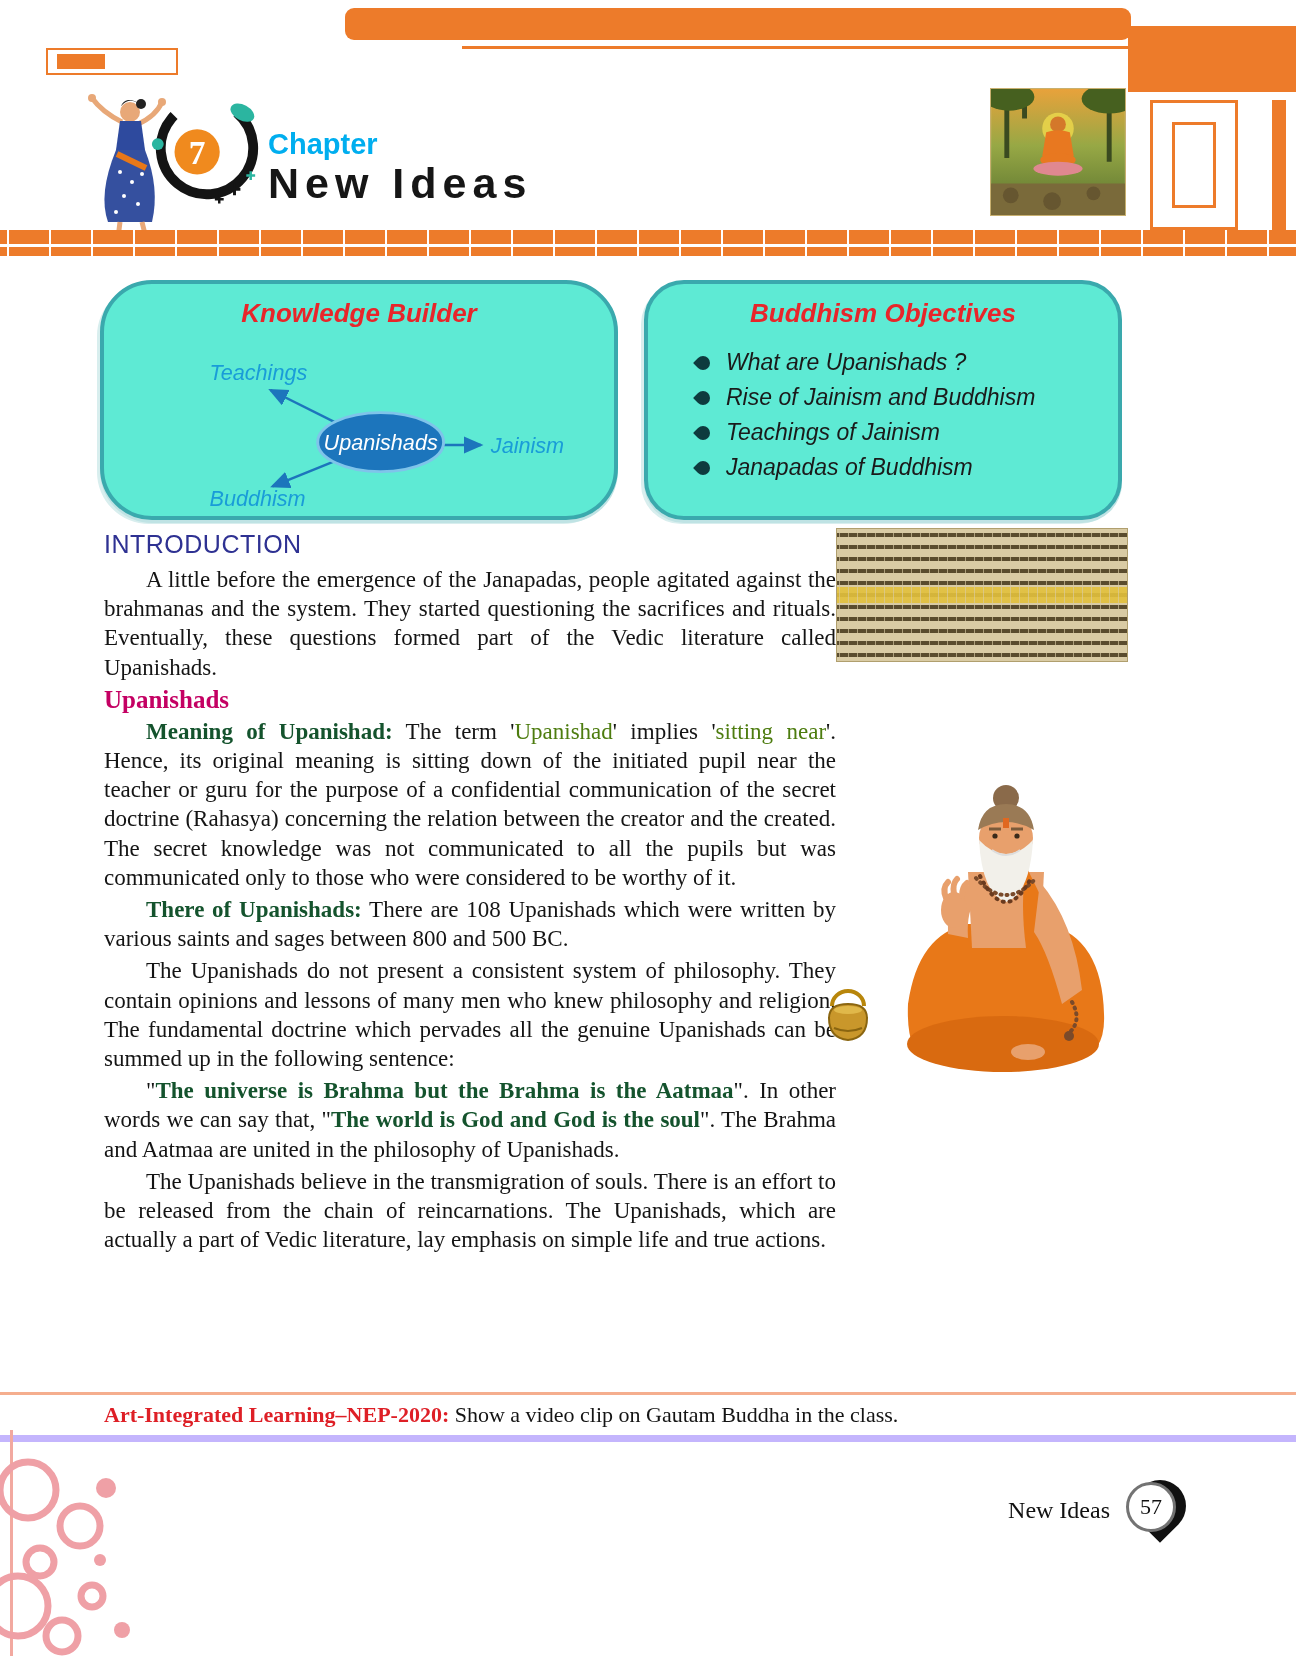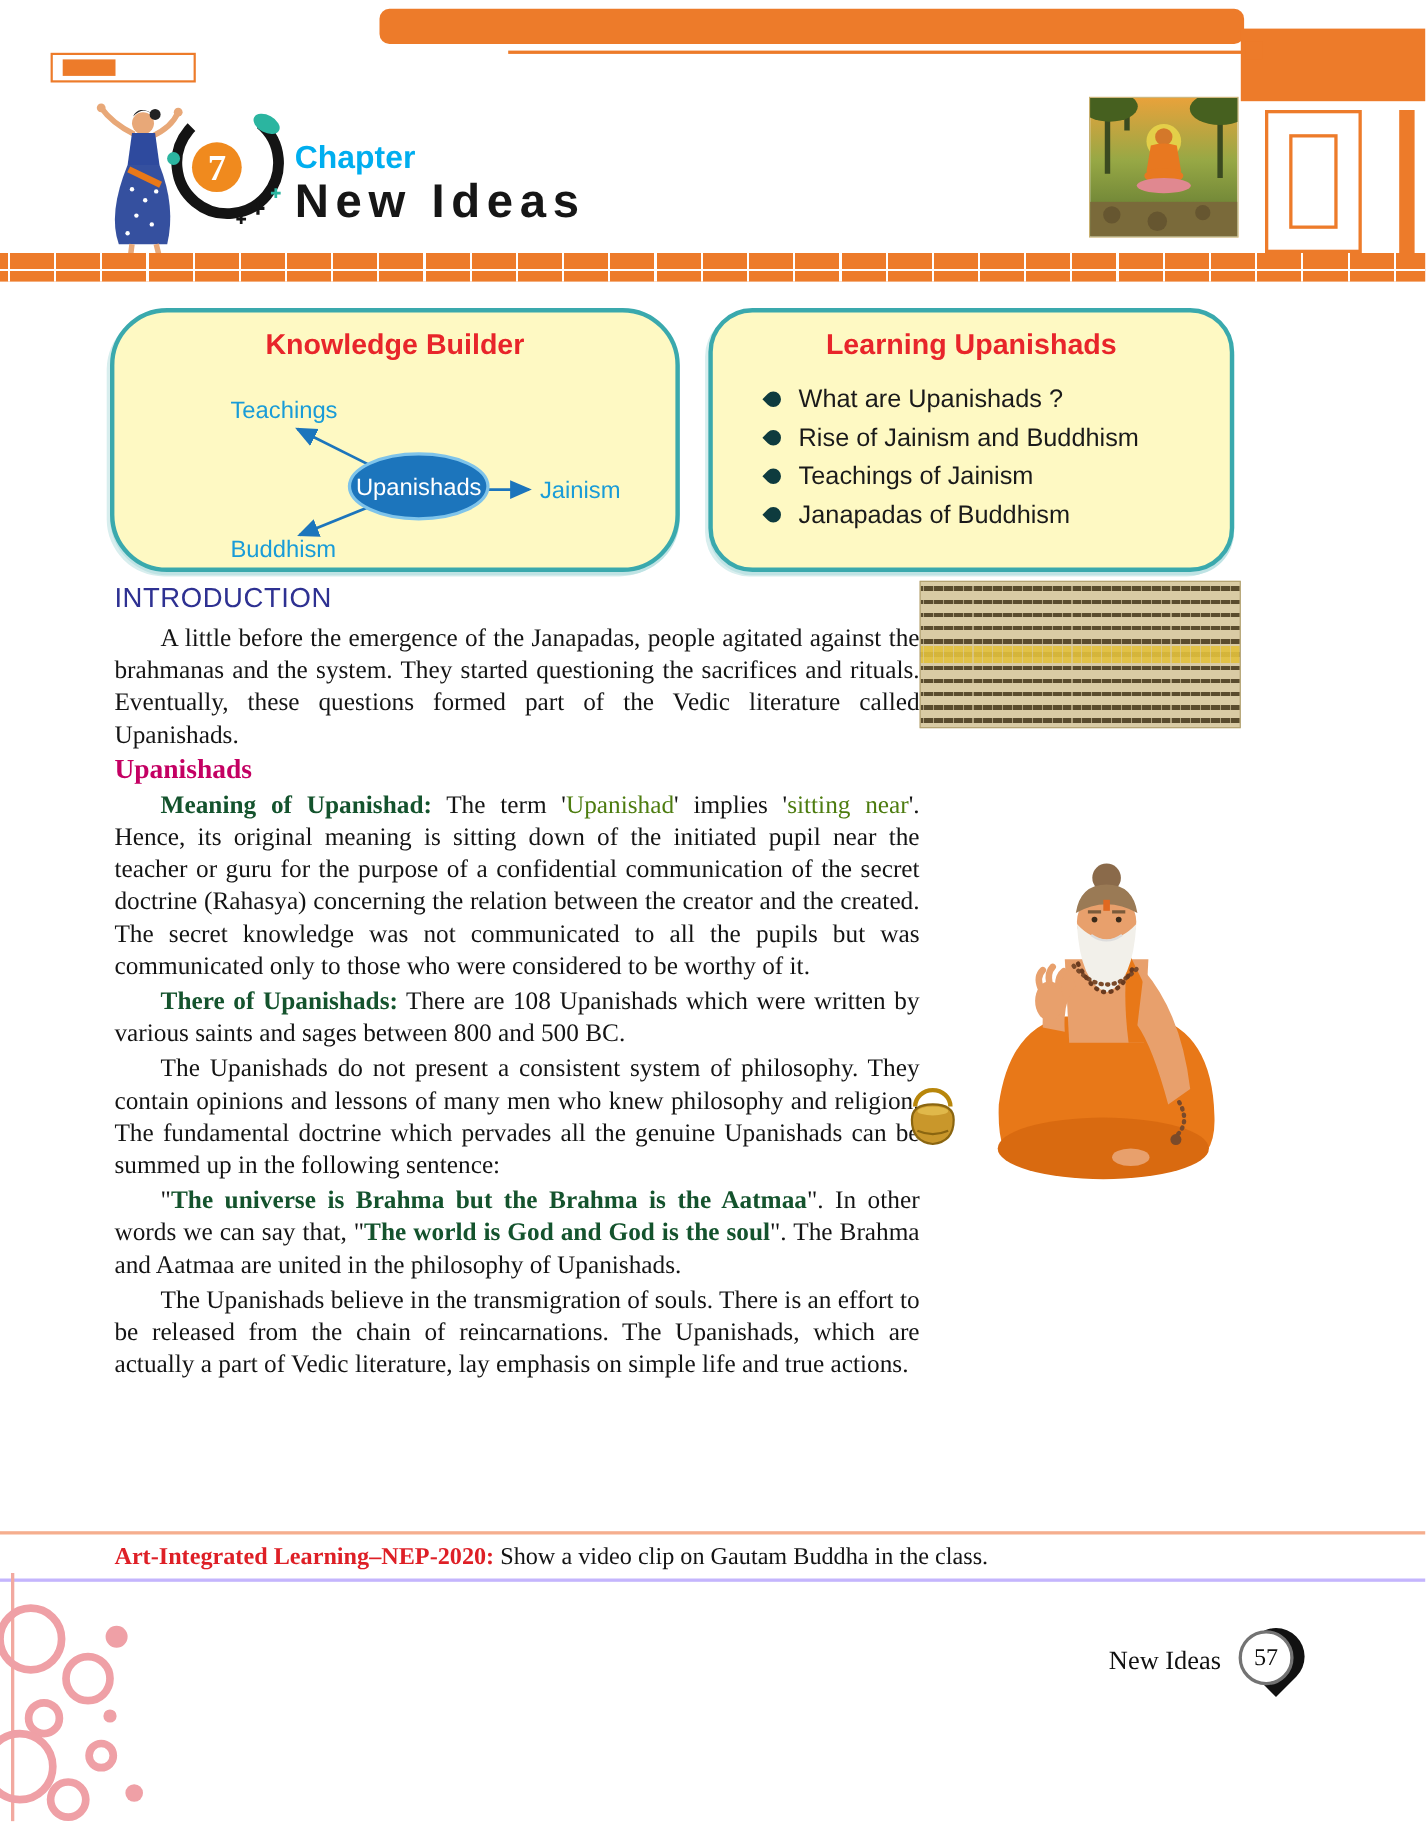--- a/index.html
+++ b/index.html
@@ -33,21 +33,21 @@
       linear-gradient(180deg, rgba(255,255,255,0) 0 55%, #ffffff 55% 64%, rgba(255,255,255,0) 64% 100%);
   }
   .chapter-badge { position:absolute; left:146px; top:88px; width:118px; height:124px; }
   .dancer { position:absolute; left:80px; top:92px; width:90px; height:152px; }
   .chapter-titles { position:absolute; left:268px; top:128px; font-family:"Liberation Sans", sans-serif; }
   .chapter-label { color:#00AEEF; font-size:29px; font-weight:bold; }
   .chapter-title { color:#161616; font-size:43px; font-weight:bold; letter-spacing:6px; line-height:1.05; }
   .buddha-fig { position:absolute; left:990px; top:88px; width:136px; height:128px; border:1px solid #c8b070; }
   
   .boxes { display:flex; gap:26px; margin:24px 0 0 100px; height:240px; }
-  .box { background:#fef9c3; border:4px solid #3AA9AD; box-shadow:0 3px 0 #bfe3e4, -3px 4px 0 #d8eeee; }
+  .box { background:#5eead4; border:4px solid #3AA9AD; box-shadow:0 3px 0 #bfe3e4, -3px 4px 0 #d8eeee;font-style:italic; }
   .kb-box { width:518px; border-radius:52px; position:relative; }
   .lo-box { width:478px; border-radius:40px; }
   .box-title { font-family:"Liberation Sans", sans-serif; font-weight:bold; font-size:26px; color:#E8252A; text-align:center; margin-top:14px; }
   .mindmap { width:100%; height:182px; display:block; }
   .mindmap text { font-family:"Liberation Sans", sans-serif; }
   .lo-list { list-style:none; margin-top:16px; font-family:"Liberation Sans", sans-serif; }
   .lo-item { display:flex; align-items:center; gap:16px; padding:4px 10px 4px 48px; font-size:23px; color:#1a1a1a; }
   .bullet {
     flex:0 0 auto; width:14px; height:14px; background:#0E3B3E;
     border-radius:50% 50% 50% 0; transform:rotate(45deg);
@@ -66,21 +66,21 @@
     background-image:
       repeating-linear-gradient(90deg, rgba(217,203,164,0) 0 2px, rgba(217,203,164,.65) 2px 3px, rgba(217,203,164,0) 3px 9px),
       linear-gradient(180deg, rgba(0,0,0,0) 0 58px, rgba(226,192,60,.9) 58px 74px, rgba(0,0,0,0) 74px),
       repeating-linear-gradient(180deg, rgba(58,44,16,0) 0 4px, rgba(58,44,16,.8) 4px 8px, rgba(58,44,16,0) 8px 12px);
   }
   .sage-fig { position:absolute; left:876px; top:752px; width:256px; height:340px; }
   .pot-fig { position:absolute; left:820px; top:984px; width:56px; height:72px; }
   
   .ail {
     position:absolute; left:0; top:1392px; width:100%;
-    border-top:3px solid #F5AE8E; border-bottom:3px solid #c4b5fd;
+    border-top:3px solid #F5AE8E; border-bottom:7px solid #c4b5fd;
     padding:7px 40px 7px 104px; font-size:22px;
   }
   .ail-label { color:#DE1F26; font-weight:bold; }
   
   .footer { position:absolute; top:1478px; right:108px; display:flex; align-items:center; gap:16px; height:64px; }
   .footer-chapter { font-size:24px; color:#111; }
   .page-pin { position:relative; width:62px; height:64px; }
   .pin-back { position:absolute; left:8px; top:2px; width:52px; height:52px; background:#111; border-radius:50% 50% 50% 0; transform:rotate(-45deg); }
   .pin-circle {
     position:absolute; left:0; top:4px; width:50px; height:50px; background:#fff;
@@ -191,21 +191,21 @@
         <line x1="226" y1="134" x2="162" y2="160" stroke="#1C75BC" stroke-width="2.5" marker-end="url(#arr)"></line>
         <ellipse cx="272" cy="115" rx="64" ry="30" fill="#1C75BC" stroke="#7FC4EA" stroke-width="3"></ellipse>
         <text x="272" y="123" text-anchor="middle" font-size="22" fill="#ffffff">Upanishads</text>
         <text x="98" y="52" font-size="22" fill="#199CD8">Teachings</text>
         <text x="384" y="126" font-size="22" fill="#199CD8">Jainism</text>
         <text x="98" y="180" font-size="22" fill="#199CD8">Buddhism</text>
       </svg>
     </div>
 
     <div class="box lo-box">
-      <h2 class="box-title">Learning Upanishads</h2>
+      <h2 class="box-title">Buddhism Objectives</h2>
       <ul class="lo-list">
         <li class="lo-item">
             <span class="bullet"></span>
             <span>What are Upanishads ?</span>
           </li>
         <li class="lo-item">
             <span class="bullet"></span>
             <span>Rise of Jainism and Buddhism</span>
           </li>
         <li class="lo-item">

